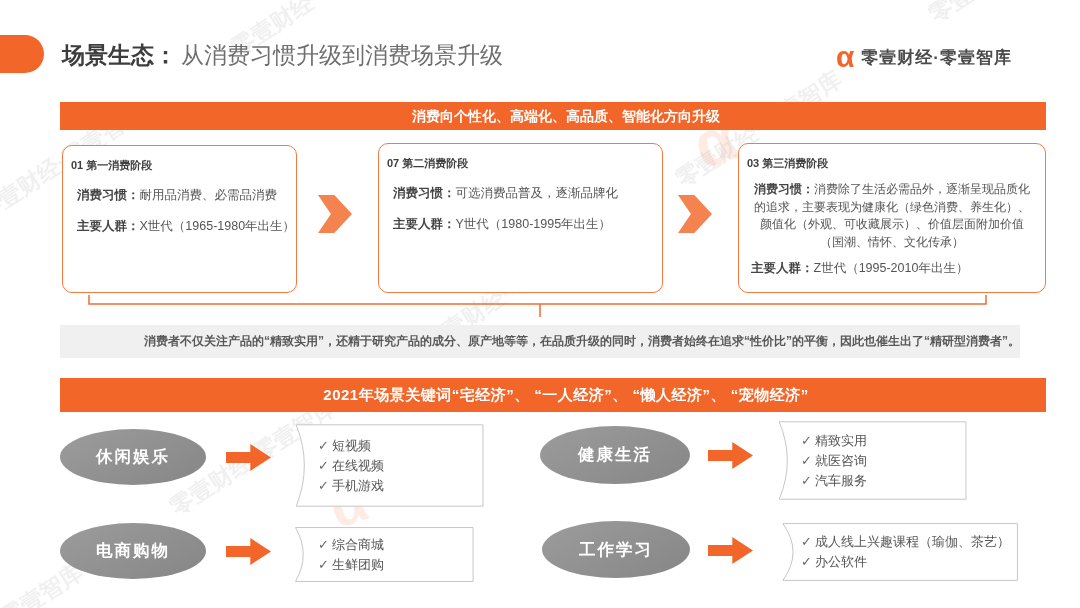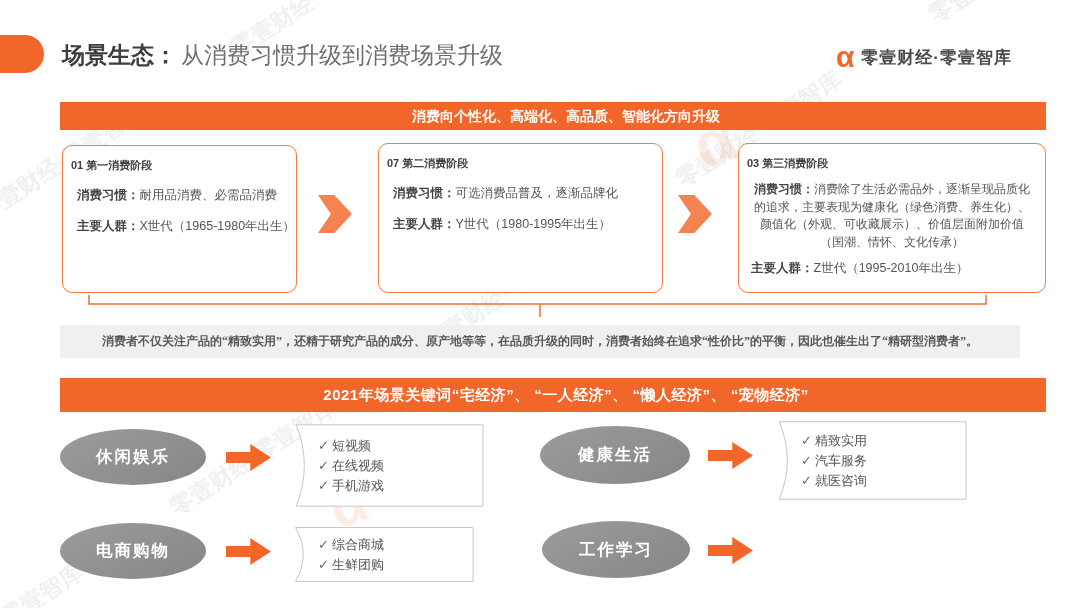--- a/index.html
+++ b/index.html
@@ -50,22 +50,22 @@
   .chev{position:absolute;width:34px;height:38px;background:#F5834F;
         clip-path:polygon(0 0,48% 0,100% 50%,48% 100%,0 100%,38% 50%);}
   .chev1{left:258px;top:52px;}
   .chev2{left:618px;top:52px;}
 
   
   .bracket{position:absolute;left:60px;top:294px;width:960px;height:24px;}
 
   
   .notebar{position:absolute;left:60px;top:325px;width:960px;height:33px;background:#F0F0F0;
-           color:#585858;font-size:12px;font-weight:bold;text-align:center;line-height:33px;
-           white-space:nowrap;font-family:Liberation Serif, serif;}
+           color:#585858;font-size:12px;font-weight:bold;text-align:right;line-height:33px;
+           white-space:nowrap;}
 
   
   .scenes{position:absolute;left:60px;top:420px;width:960px;height:178px;}
   .ellipse{position:absolute;border-radius:50%;display:flex;align-items:center;justify-content:center;
            background:linear-gradient(150deg,#9c9c9c,#868686);color:#fff;font-weight:bold;
            font-size:16.5px;letter-spacing:2px;}
   .el1{left:0;top:9px;width:146px;height:56px;}
   .el2{left:480px;top:6px;width:150px;height:58px;}
   .el3{left:0;top:103px;width:146px;height:56px;}
   .el4{left:482px;top:101px;width:148px;height:57px;}
@@ -170,34 +170,43 @@
     </div>
 
     <div class="ellipse el2">健康生活</div>
     <div class="bigarrow ar2"></div>
     <div class="listbox lb2">
       <svg viewBox="0 0 100 100" preserveAspectRatio="none">
         <path d="M7 1 L99 1 L99 99 L7 99 Q15 50 7 1 Z" fill="#ffffff" stroke="#C6C6C6" stroke-width="1" vector-effect="non-scaling-stroke"></path>
       </svg>
       <div class="litems">
         <div class="li"><span class="chk">✓</span><span>精致实用</span></div>
+        <div class="li"><span class="chk">✓</span><span>就医咨询</span></div>
         <div class="li"><span class="chk">✓</span><span>汽车服务</span></div>
-        <div class="li"><span class="chk">✓</span><span>就医咨询</span></div>
       </div>
     </div>
 
     <div class="ellipse el3">电商购物</div>
     <div class="bigarrow ar3"></div>
     <div class="listbox lb3">
       <svg viewBox="0 0 100 100" preserveAspectRatio="none">
         <path d="M7 1 L99 1 L99 99 L7 99 Q15 50 7 1 Z" fill="#ffffff" stroke="#C6C6C6" stroke-width="1" vector-effect="non-scaling-stroke"></path>
       </svg>
       <div class="litems">
         <div class="li"><span class="chk">✓</span><span>综合商城</span></div>
         <div class="li"><span class="chk">✓</span><span>生鲜团购</span></div>
       </div>
     </div>
 
     <div class="ellipse el4">工作学习</div>
     <div class="bigarrow ar4"></div>
+    <div class="listbox lb4">
+      <svg viewBox="0 0 100 100" preserveAspectRatio="none">
+        <path d="M7 1 L99 1 L99 99 L7 99 Q15 50 7 1 Z" fill="#ffffff" stroke="#C6C6C6" stroke-width="1" vector-effect="non-scaling-stroke"></path>
+      </svg>
+      <div class="litems">
+        <div class="li"><span class="chk">✓</span><span>成人线上兴趣课程（瑜伽、茶艺）</span></div>
+        <div class="li"><span class="chk">✓</span><span>办公软件</span></div>
+      </div>
+    </div>
 
   </div>
 </div>
 
 </body></html>

